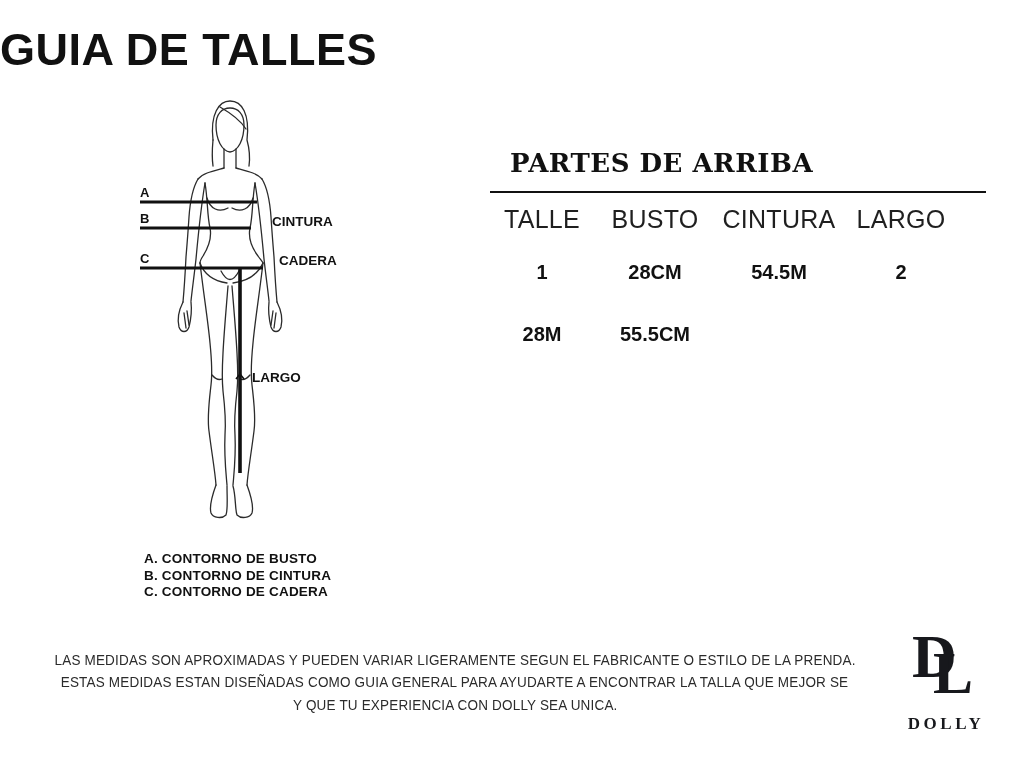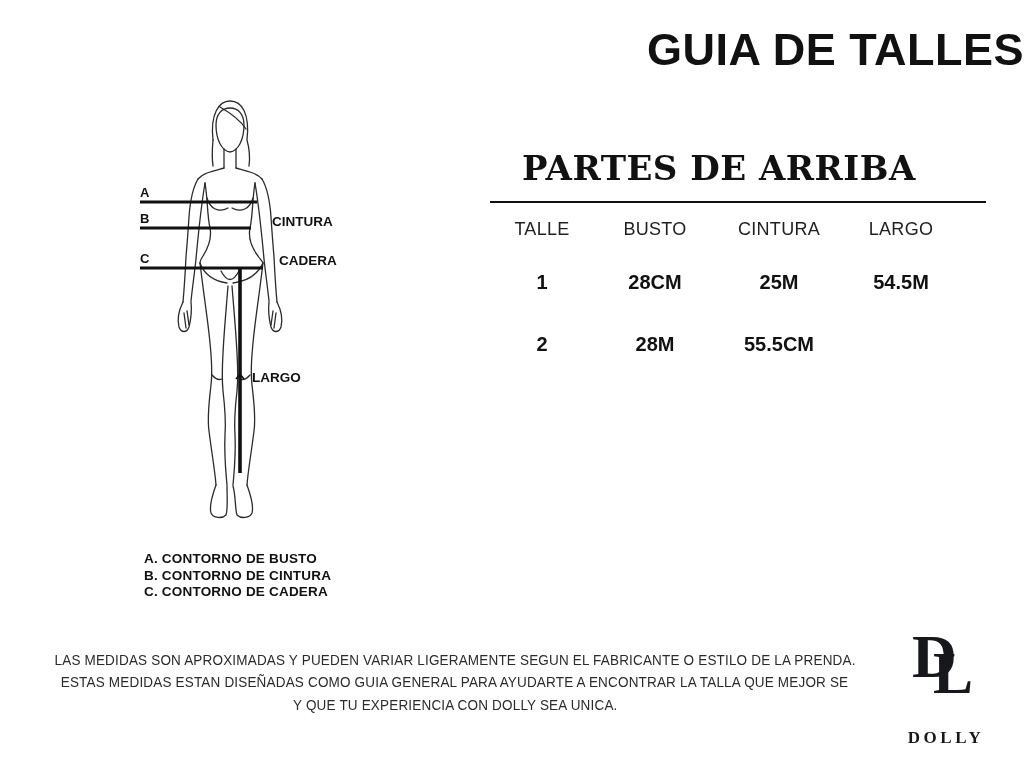--- a/index.html
+++ b/index.html
@@ -10,21 +10,21 @@
     color: #1a1a1a;
     font-family: "Liberation Sans", sans-serif;
     overflow: hidden;
   }
 
   
   .page-title {
     position: absolute;
     top: 24px; left: 0;
     width: 100%;
-    text-align: right;
+    text-align: left;
     font-size: 45px;
     font-weight: 800;
     letter-spacing: 0.5px;
     color: #111;
   }
 
   
   .figure-wrap {
     position: absolute;
     left: 100px; top: 85px;
@@ -48,45 +48,45 @@
   }
 
   
   .table-section {
     position: absolute;
     left: 490px; top: 148px;
     width: 496px;
   }
   .table-title {
     font-family: "DejaVu Serif", serif;
-    font-size: 34px;
+    font-size: 26px;
     font-weight: 700;
     letter-spacing: 0.5px;
-    margin-left: 32px;
+    margin-left: 20px;
     color: #111;
   }
   .table-rule {
     margin-top: 13px;
     height: 2px;
     background: #111;
     border: none;
   }
   .size-grid {
     display: grid;
     grid-template-columns: 104px 122px 126px 118px;
     grid-template-rows: 44px 62px 62px;
     margin-top: 4px;
   }
   .size-grid .cell {
     display: flex;
     align-items: center;
     justify-content: center;
   }
   .col-header {
-    font-size: 18px;
+    font-size: 25px;
     font-weight: 400;
     color: #1f1f1f;
     letter-spacing: 0.3px;
   }
   .cell-value {
     font-size: 20px;
     font-weight: 700;
     color: #111;
   }
 
@@ -131,21 +131,21 @@
     font-size: 62px;
     line-height: 1;
   }
   .monogram .mono-l {
     position: absolute;
     left: 30px; top: 9px;
     font-size: 60px;
     line-height: 1;
   }
   .brand-name {
-    margin-top: 18px;
+    margin-top: 4px;
     font-family: "Liberation Serif", serif;
     font-size: 17px;
     font-weight: 700;
     letter-spacing: 3.5px;
     color: #17181c;
   }
 </style>
 </head>
 <body>
 
@@ -228,21 +228,20 @@
   <div class="table-title">PARTES DE ARRIBA</div>
   <div class="table-rule"></div>
   <div class="size-grid">
     <div class="cell col-header">TALLE</div>
     <div class="cell col-header">BUSTO</div>
     <div class="cell col-header">CINTURA</div>
     <div class="cell col-header">LARGO</div>
 
     <div class="cell cell-value">1</div>
     <div class="cell cell-value">28CM</div>
-    <div class="cell cell-value">25M</div>
     <div class="cell cell-value">54.5M</div>
 
     <div class="cell cell-value">2</div>
     <div class="cell cell-value">28M</div>
     <div class="cell cell-value">55.5CM</div>
   </div>
 </div>
 
 <div class="disclaimer">
   <div class="line">

